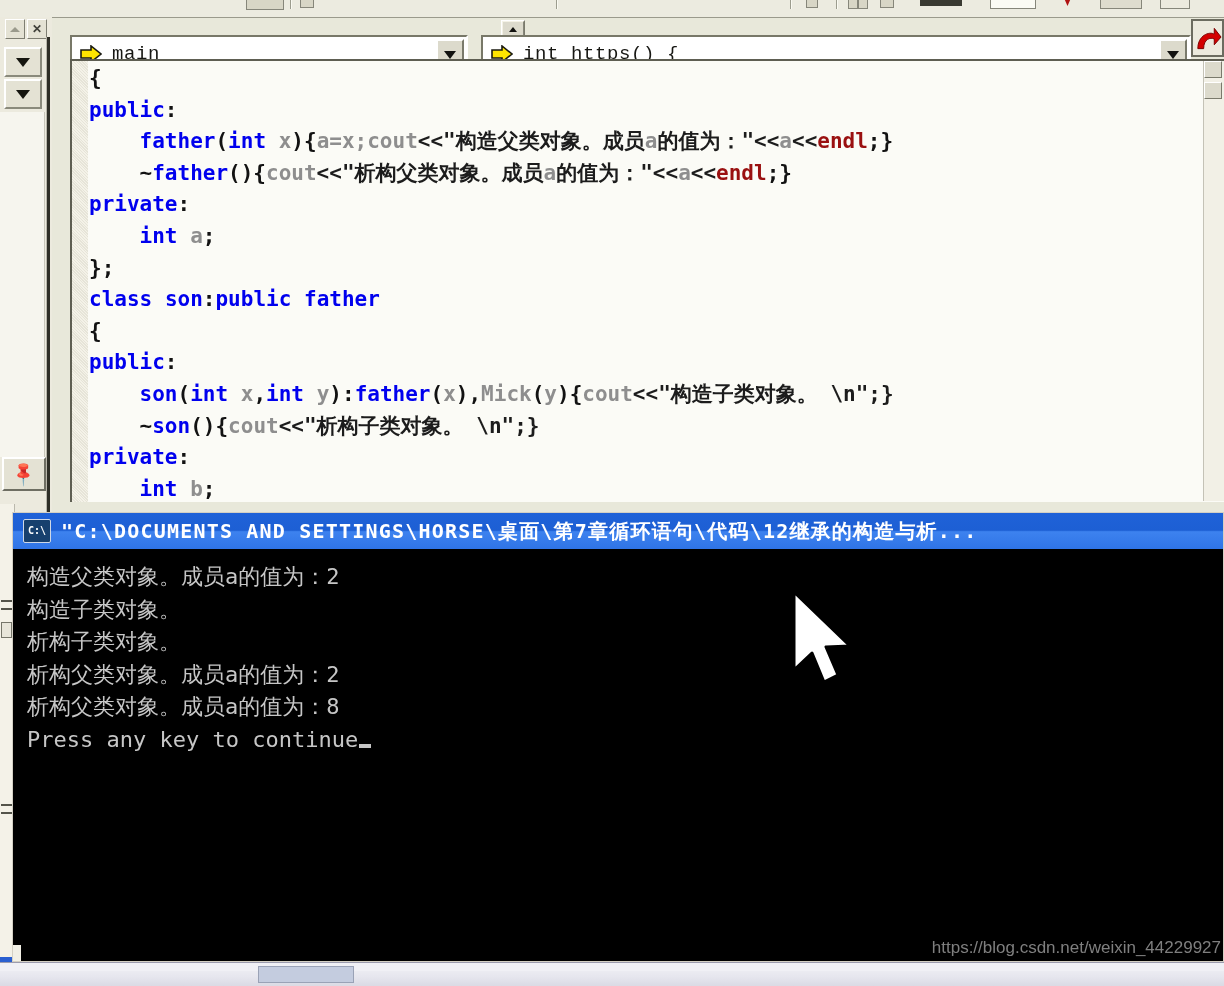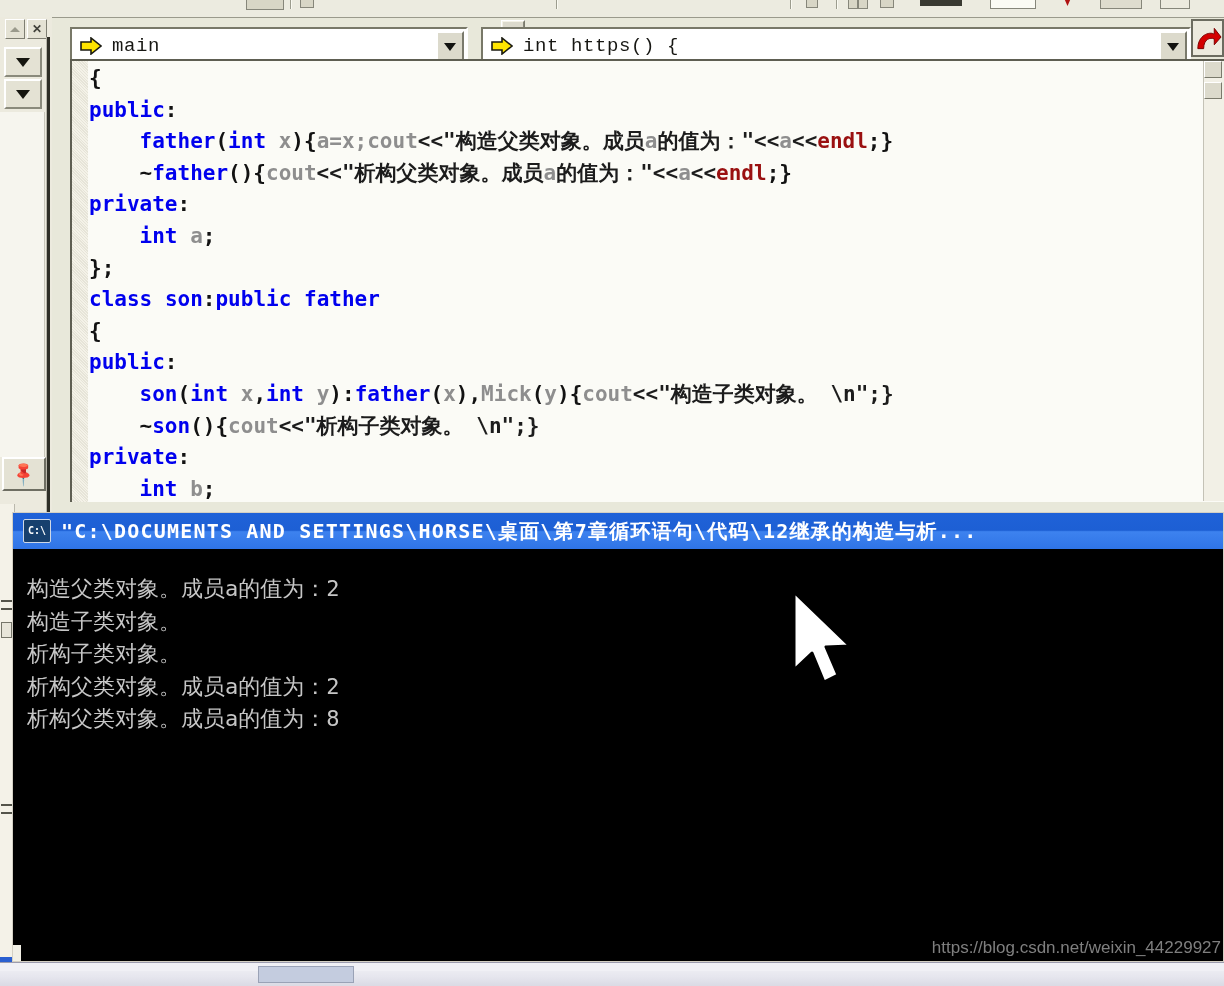--- a/index.html
+++ b/index.html
@@ -178,21 +178,21 @@
 
   
   .combo-row {
     position: absolute;
     left: 0; top: 0;
     width: 1168px;
     height: 38px;
   }
   .combo {
     position: absolute;
-    top: 8px;
+    top: 16px;
     height: 38px;
     background: #ffffff;
     border: 2px solid #787868;
     border-right-color: #ffffff;
     border-bottom-color: #ffffff;
     box-sizing: border-box;
     display: flex;
     align-items: center;
   }
   .combo.fn { left: 14px; width: 398px; }
@@ -382,21 +382,21 @@
     color: #ffffff;
     white-space: nowrap;
     letter-spacing: 1.2px;
   }
   .console-body {
     position: absolute;
     left: 0; top: 36px;
     width: 100%;
     bottom: 16px;
     background: #000000;
-    padding: 24px 0 0 14px;
+    padding: 12px 0 0 14px;
     box-sizing: border-box;
   }
   .console-line {
     font-family: "DejaVu Sans Mono", "Liberation Mono", monospace;
     font-size: 22px;
     line-height: 32.5px;
     color: #c6c6c6;
     white-space: pre;
     letter-spacing: 0px;
   }
@@ -605,20 +605,21 @@
       <span class="console-icon">C:\</span>
       <span class="console-title">"C:\DOCUMENTS AND SETTINGS\HORSE\桌面\第7章循环语句\代码\12继承的构造与析...</span>
     </div>
     <div class="console-edge"></div>
     <div class="console-body" id="console-body">
         <div class="console-line">构造父类对象。成员a的值为：2</div>
         <div class="console-line">构造子类对象。</div>
         <div class="console-line">析构子类对象。</div>
         <div class="console-line">析构父类对象。成员a的值为：2</div>
         <div class="console-line">析构父类对象。成员a的值为：8</div>
+        <div class="console-line">Press any key to continue<span class="console-cursor"></span></div>
       </div>
     <div class="watermark">https://blog.csdn.net/weixin_44229927</div>
   </div>
 
   <svg class="cursor" style="position:absolute; left:790px; top:590px; width:72px; height:98px; pointer-events:none;" viewBox="0 0 72 98">
     <polygon points="4,2 4,80 22,63 34,92 48,85 36,57 60,56" fill="#ffffff" stroke="#000000" stroke-width="3" stroke-linejoin="round"></polygon>
   </svg>
 
   <div class="taskbar">
     <div class="scroll-track"></div>

